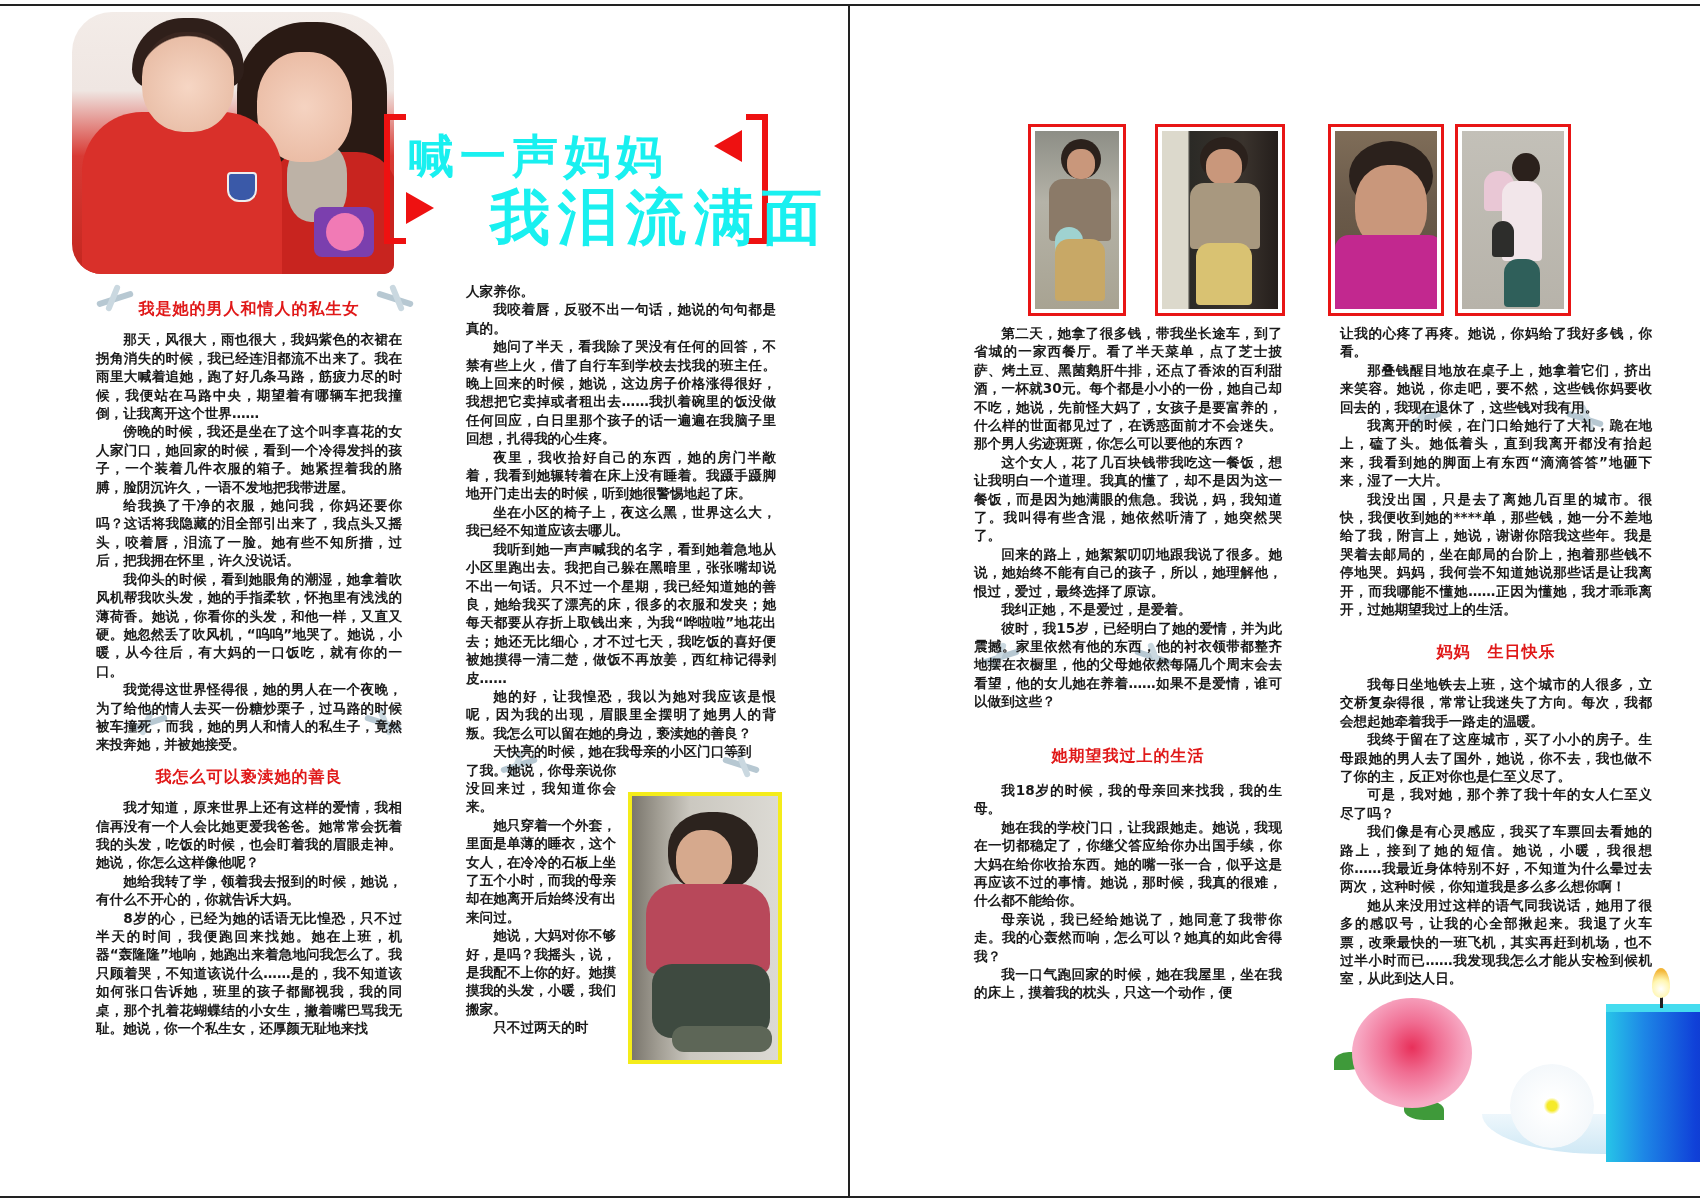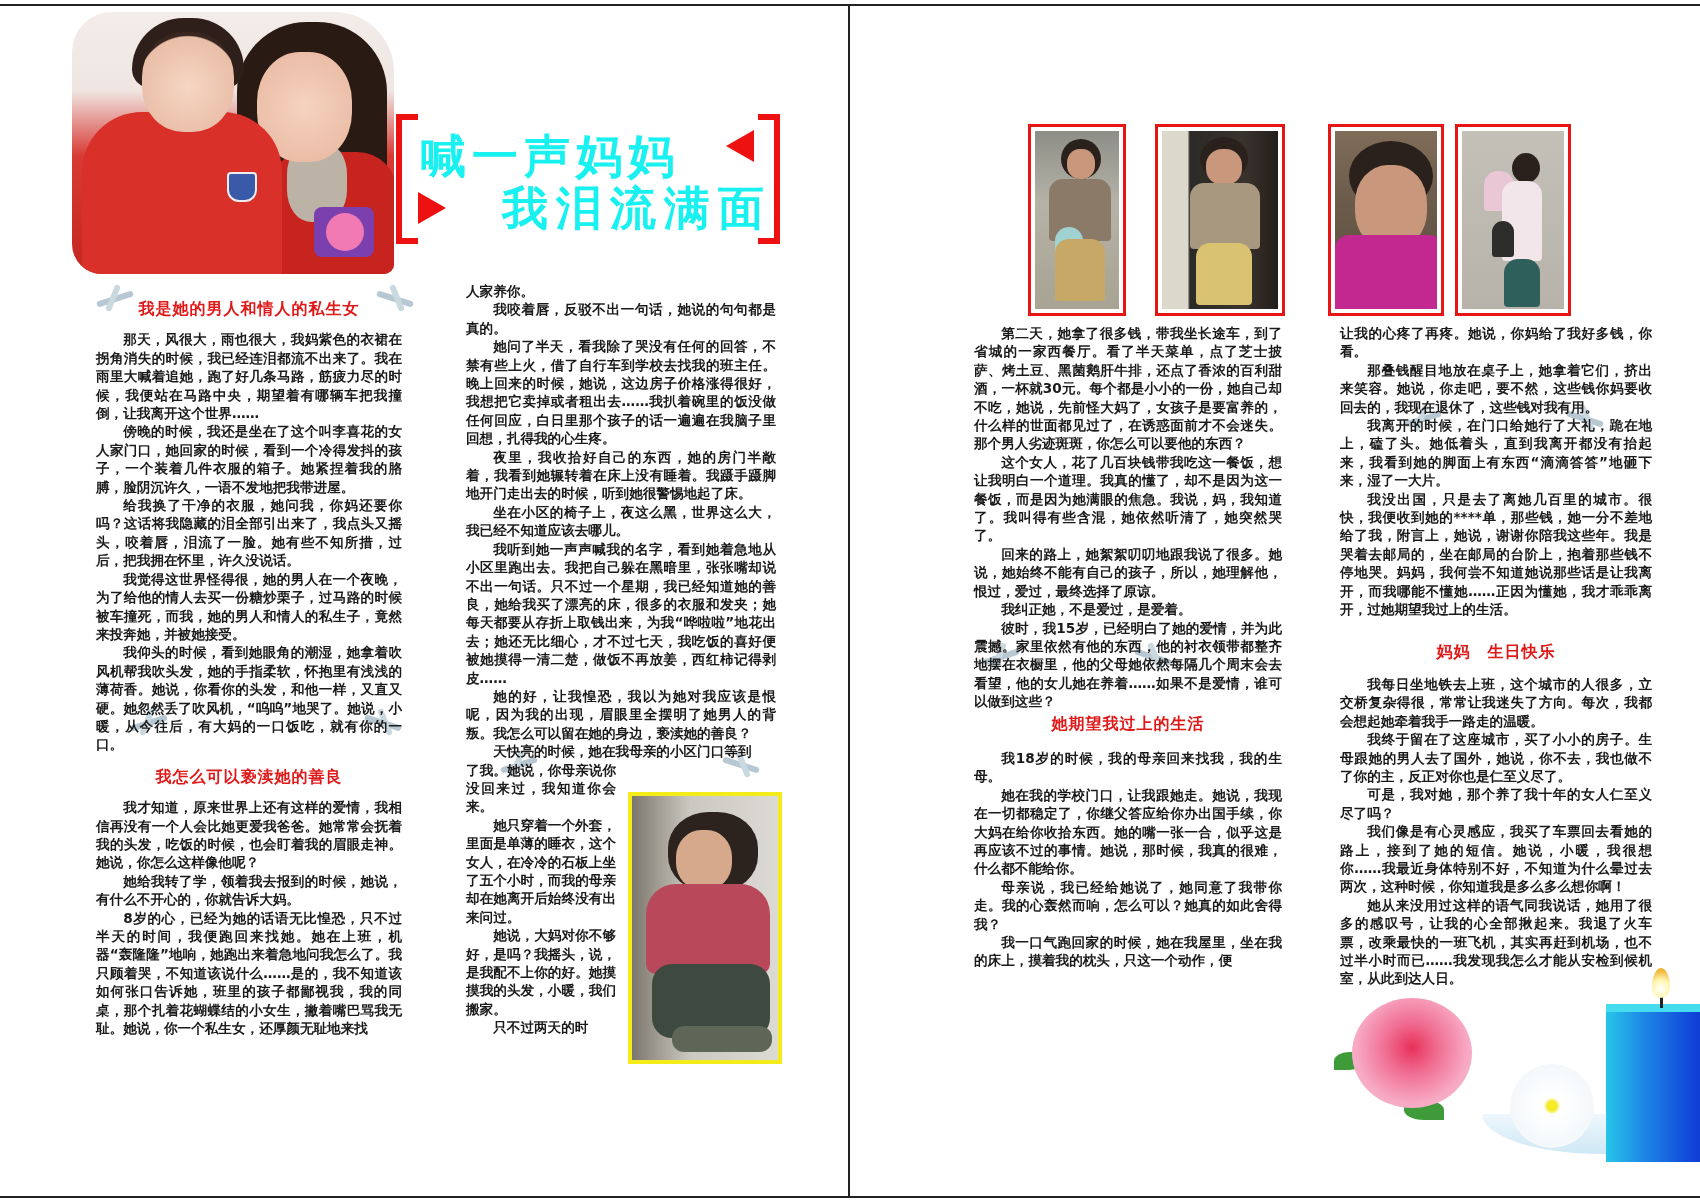--- a/index.html
+++ b/index.html
@@ -25,29 +25,29 @@
   .hero .mom-face { position: absolute; left: 185px; top: 40px; width: 95px; height: 110px; border-radius: 45%;
                     background: radial-gradient(circle at 50% 50%, #f5d3c1 0%, #ebbda6 75%); }
   .hero .coat-girl { position: absolute; left: 10px; top: 100px; width: 200px; height: 170px; border-radius: 60px 60px 0 0; background: #d9302a; }
   .hero .coat-mom { position: absolute; left: 195px; top: 140px; width: 130px; height: 130px; border-radius: 40px 40px 0 0; background: #c8241f; }
   .hero .fur { position: absolute; left: 215px; top: 130px; width: 60px; height: 80px; border-radius: 40%; background: #bdb2a6; }
   .hero .badge-pink { position: absolute; left: 242px; top: 195px; width: 60px; height: 50px; border-radius: 8px; background: #7b3fae; }
   .hero .badge-pink::after { content: ""; position: absolute; left: 12px; top: 6px; width: 38px; height: 38px; border-radius: 50%; background: #f17ab5; }
   .hero .badge-blue { position: absolute; left: 155px; top: 160px; width: 30px; height: 30px; border-radius: 4px 4px 12px 12px; background: #3a59a8; border: 2px solid #eee; }
 
   
-  .title-box { position: absolute; left: 396px; top: 106px; width: 384px; height: 136px; }
+  .title-box { position: absolute; left: 384px; top: 106px; width: 384px; height: 136px; }
   .bracket-l { position: absolute; left: 0; top: 2px; width: 22px; height: 130px; border: 6px solid #ee1111; border-right: none; }
   .bracket-r { position: absolute; right: 0; top: 2px; width: 22px; height: 130px; border: 6px solid #ee1111; border-left: none; }
   .tri-right { position: absolute; left: 22px; top: 80px; width: 0; height: 0;
                border-top: 16px solid transparent; border-bottom: 16px solid transparent; border-left: 28px solid #ee1111; }
   .tri-left { position: absolute; right: 26px; top: 18px; width: 0; height: 0;
               border-top: 16px solid transparent; border-bottom: 16px solid transparent; border-right: 28px solid #ee1111; }
   .title-line1 { position: absolute; left: 24px; top: 14px; font-size: 46px; font-weight: bold; color: #19f0f0; letter-spacing: 6px; white-space: nowrap; }
-  .title-line2 { position: absolute; left: 106px; top: 66px; font-size: 46px; font-weight: bold; color: #19f0f0; letter-spacing: 8px; white-space: nowrap; }
+  .title-line2 { position: absolute; left: 106px; top: 66px; font-size: 60px; font-weight: bold; color: #19f0f0; letter-spacing: 8px; white-space: nowrap; }
 
   
   .col { position: absolute; font-size: 13.6px; line-height: 18.4px; font-weight: bold; color: #1a1a1a; }
   .col p { text-indent: 2em; text-align: justify; }
   .col p.noindent { text-indent: 0; }
   .heading { color: #e01818; font-size: 16px; font-weight: bold; text-align: center; margin: 14px 0 12px; letter-spacing: 1px; }
   .heading.first { margin-top: 12px; }
 
   .col1 { left: 96px; top: 282px; width: 306px; }
   .col2 { left: 466px; top: 276px; width: 310px; }
@@ -133,22 +133,22 @@
   <div class="crane" style="left:126px; top:700px;"></div>
   <div class="crane" style="left:360px; top:700px; transform:scaleX(-1);"></div>
   <div class="crane" style="left:496px; top:742px;"></div>
   <div class="crane" style="left:718px; top:742px; transform:scaleX(-1);"></div>
 
   <div class="col col1">
     <div class="heading first">我是她的男人和情人的私生女</div>
     <p>那天，风很大，雨也很大，我妈紫色的衣裙在拐角消失的时候，我已经连泪都流不出来了。我在雨里大喊着追她，跑了好几条马路，筋疲力尽的时候，我便站在马路中央，期望着有哪辆车把我撞倒，让我离开这个世界……</p>
     <p>傍晚的时候，我还是坐在了这个叫李喜花的女人家门口，她回家的时候，看到一个冷得发抖的孩子，一个装着几件衣服的箱子。她紧捏着我的胳膊，脸阴沉许久，一语不发地把我带进屋。</p>
     <p>给我换了干净的衣服，她问我，你妈还要你吗？这话将我隐藏的泪全部引出来了，我点头又摇头，咬着唇，泪流了一脸。她有些不知所措，过后，把我拥在怀里，许久没说话。</p>
+    <p>我仰头的时候，看到她眼角的潮湿，她拿着吹风机帮我吹头发，她的手指柔软，怀抱里有浅浅的薄荷香。她说，你看你的头发，和他一样，又直又硬。她忽然丢了吹风机，“呜呜”地哭了。她说，小暖，从今往后，有大妈的一口饭吃，就有你的一口。</p>
     <p>我觉得这世界怪得很，她的男人在一个夜晚，为了给他的情人去买一份糖炒栗子，过马路的时候被车撞死，而我，她的男人和情人的私生子，竟然来投奔她，并被她接受。</p>
-    <p>我仰头的时候，看到她眼角的潮湿，她拿着吹风机帮我吹头发，她的手指柔软，怀抱里有浅浅的薄荷香。她说，你看你的头发，和他一样，又直又硬。她忽然丢了吹风机，“呜呜”地哭了。她说，小暖，从今往后，有大妈的一口饭吃，就有你的一口。</p>
     <div class="heading">我怎么可以亵渎她的善良</div>
     <p>我才知道，原来世界上还有这样的爱情，我相信再没有一个人会比她更爱我爸爸。她常常会抚着我的头发，吃饭的时候，也会盯着我的眉眼走神。她说，你怎么这样像他呢？</p>
     <p>她给我转了学，领着我去报到的时候，她说，有什么不开心的，你就告诉大妈。</p>
     <p>8岁的心，已经为她的话语无比惶恐，只不过半天的时间，我便跑回来找她。她在上班，机器“轰隆隆”地响，她跑出来着急地问我怎么了。我只顾着哭，不知道该说什么……是的，我不知道该如何张口告诉她，班里的孩子都鄙视我，我的同桌，那个扎着花蝴蝶结的小女生，撇着嘴巴骂我无耻。她说，你一个私生女，还厚颜无耻地来找</p>
   </div>
 
   <div class="col col2">
     <p class="noindent">人家养你。</p>
     <p>我咬着唇，反驳不出一句话，她说的句句都是真的。</p>
     <p>她问了半天，看我除了哭没有任何的回答，不禁有些上火，借了自行车到学校去找我的班主任。晚上回来的时候，她说，这边房子价格涨得很好，我想把它卖掉或者租出去……我扒着碗里的饭没做任何回应，白日里那个孩子的话一遍遍在我脑子里回想，扎得我的心生疼。</p>
@@ -214,21 +214,21 @@
   <div class="crane" style="left:236px; top:634px; transform:scaleX(-1);"></div>
   <div class="crane" style="left:506px; top:396px;"></div>
   <div class="crane" style="left:668px; top:396px; transform:scaleX(-1);"></div>
 
   <div class="col col3">
     <p>第二天，她拿了很多钱，带我坐长途车，到了省城的一家西餐厅。看了半天菜单，点了芝士披萨、烤土豆、黑菌鹅肝牛排，还点了香浓的百利甜酒，一杯就30元。每个都是小小的一份，她自己却不吃，她说，先前怪大妈了，女孩子是要富养的，什么样的世面都见过了，在诱惑面前才不会迷失。那个男人劣迹斑斑，你怎么可以要他的东西？</p>
     <p>这个女人，花了几百块钱带我吃这一餐饭，想让我明白一个道理。我真的懂了，却不是因为这一餐饭，而是因为她满眼的焦急。我说，妈，我知道了。我叫得有些含混，她依然听清了，她突然哭了。</p>
     <p>回来的路上，她絮絮叨叨地跟我说了很多。她说，她始终不能有自己的孩子，所以，她理解他，恨过，爱过，最终选择了原谅。</p>
     <p>我纠正她，不是爱过，是爱着。</p>
     <p>彼时，我15岁，已经明白了她的爱情，并为此震撼。家里依然有他的东西，他的衬衣领带都整齐地摆在衣橱里，他的父母她依然每隔几个周末会去看望，他的女儿她在养着……如果不是爱情，谁可以做到这些？</p>
-    <div class="heading" style="margin-top:4px; margin-bottom:16px;">她期望我过上的生活</div>
+    <div class="heading" style="margin-top:36px; margin-bottom:16px;">她期望我过上的生活</div>
     <p>我18岁的时候，我的母亲回来找我，我的生母。</p>
     <p>她在我的学校门口，让我跟她走。她说，我现在一切都稳定了，你继父答应给你办出国手续，你大妈在给你收拾东西。她的嘴一张一合，似乎这是再应该不过的事情。她说，那时候，我真的很难，什么都不能给你。</p>
     <p>母亲说，我已经给她说了，她同意了我带你走。我的心轰然而响，怎么可以？她真的如此舍得我？</p>
     <p>我一口气跑回家的时候，她在我屋里，坐在我的床上，摸着我的枕头，只这一个动作，便</p>
   </div>
 
   <div class="col col4">
     <p class="noindent">让我的心疼了再疼。她说，你妈给了我好多钱，你看。</p>
     <p>那叠钱醒目地放在桌子上，她拿着它们，挤出来笑容。她说，你走吧，要不然，这些钱你妈要收回去的，我现在退休了，这些钱对我有用。</p>
     <p>我离开的时候，在门口给她行了大礼，跪在地上，磕了头。她低着头，直到我离开都没有抬起来，我看到她的脚面上有东西“滴滴答答”地砸下来，湿了一大片。</p>

